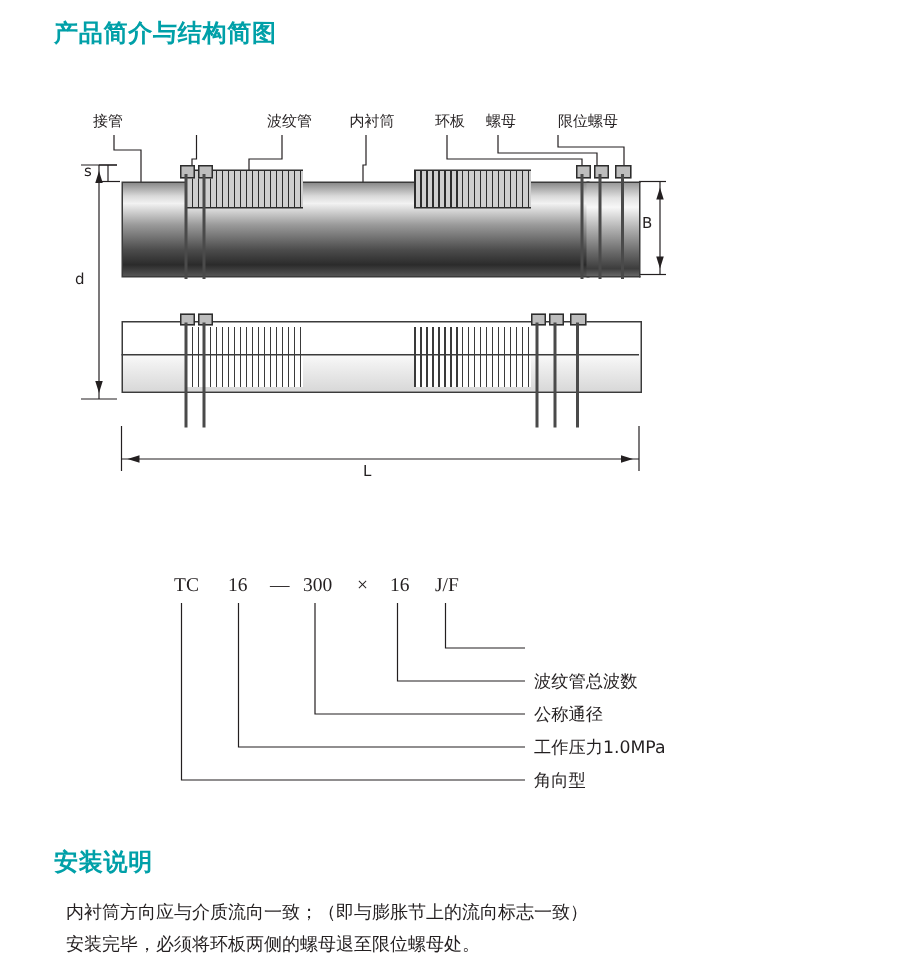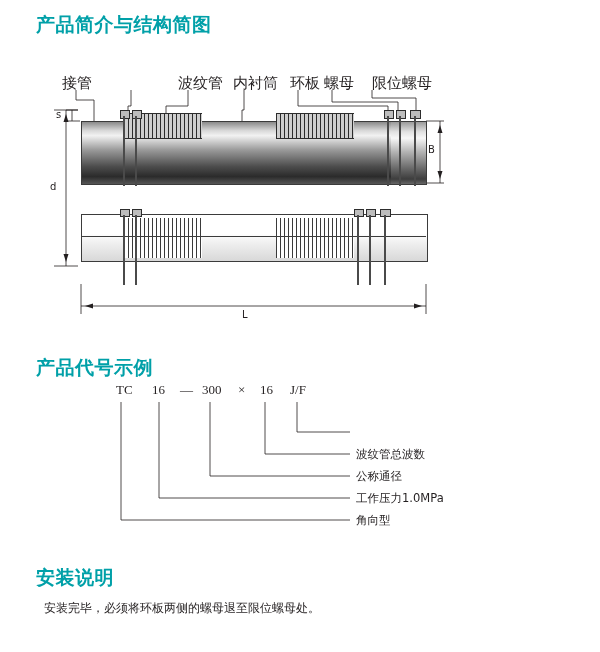--- a/index.html
+++ b/index.html
@@ -17,41 +17,41 @@
   }
   .page {
     position: absolute;
     left: 0; top: 0;
     width: 600px;
     height: 652px;
   }
   
   .sec-head {
     position: absolute;
-    font-size: 19px;
+    font-size: 16px;
     font-weight: bold;
     color: #00a0a8;
     letter-spacing: 0.5px;
     white-space: nowrap;
   }
   .sec-head.h1 { left: 36px; top: 12px; }
   .sec-head.h2 { left: 36px; top: 355px; }
   .sec-head.h3 { left: 36px; top: 565px; }
 
   
   .diagram {
     position: absolute;
     left: 36px;
     top: 66px;
     width: 528px;
     height: 280px;
   }
   .lbl {
     position: absolute;
-    font-size: 15px;
+    font-size: 10px;
     white-space: nowrap;
     color: #231f20;
   }
   .lbl.sm { font-size: 10px; }
   
   .body-top {
     position: absolute;
     left: 45px;
     top: 55px;
     width: 310px;
@@ -248,21 +248,20 @@
     <div class="stud" style="left:99px;  top:149px; height:70px;"></div>
 
     <div class="nut" style="left:318px; top:143px; width:8px; height:6px;"></div>
     <div class="nut" style="left:330px; top:143px; width:8px; height:6px;"></div>
     <div class="nut" style="left:344px; top:143px; width:9px; height:6px;"></div>
     <div class="stud" style="left:321px; top:149px; height:70px;"></div>
     <div class="stud" style="left:333px; top:149px; height:70px;"></div>
     <div class="stud" style="left:348px; top:149px; height:70px;"></div>
   </div>
 
-  <div class="sec-head h2">产品代号示例</div>
 
   <div class="code-area">
     <div class="code-tok" style="left:96px; top:0px;">TC</div>
     <div class="code-tok" style="left:132px; top:0px;">16</div>
     <div class="code-tok" style="left:160px; top:0px;">—</div>
     <div class="code-tok" style="left:182px; top:0px;">300</div>
     <div class="code-tok" style="left:218px; top:0px;">×</div>
     <div class="code-tok" style="left:240px; top:0px;">16</div>
     <div class="code-tok" style="left:270px; top:0px;">J/F</div>
 
@@ -278,16 +277,17 @@
 
     <div class="code-desc" style="left:336px; top:65px;">波纹管总波数</div>
     <div class="code-desc" style="left:336px; top:87px;">公称通径</div>
     <div class="code-desc" style="left:336px; top:109px;">工作压力1.0MPa</div>
     <div class="code-desc" style="left:336px; top:131px;">角向型</div>
   </div>
 
   <div class="sec-head h3">安装说明</div>
 
   <div class="notes">
+    <div>内衬筒方向应与介质流向一致；（即与膨胀节上的流向标志一致）</div>
     <div>安装完毕，必须将环板两侧的螺母退至限位螺母处。</div>
   </div>
 
 </div>
 
 </body></html>

